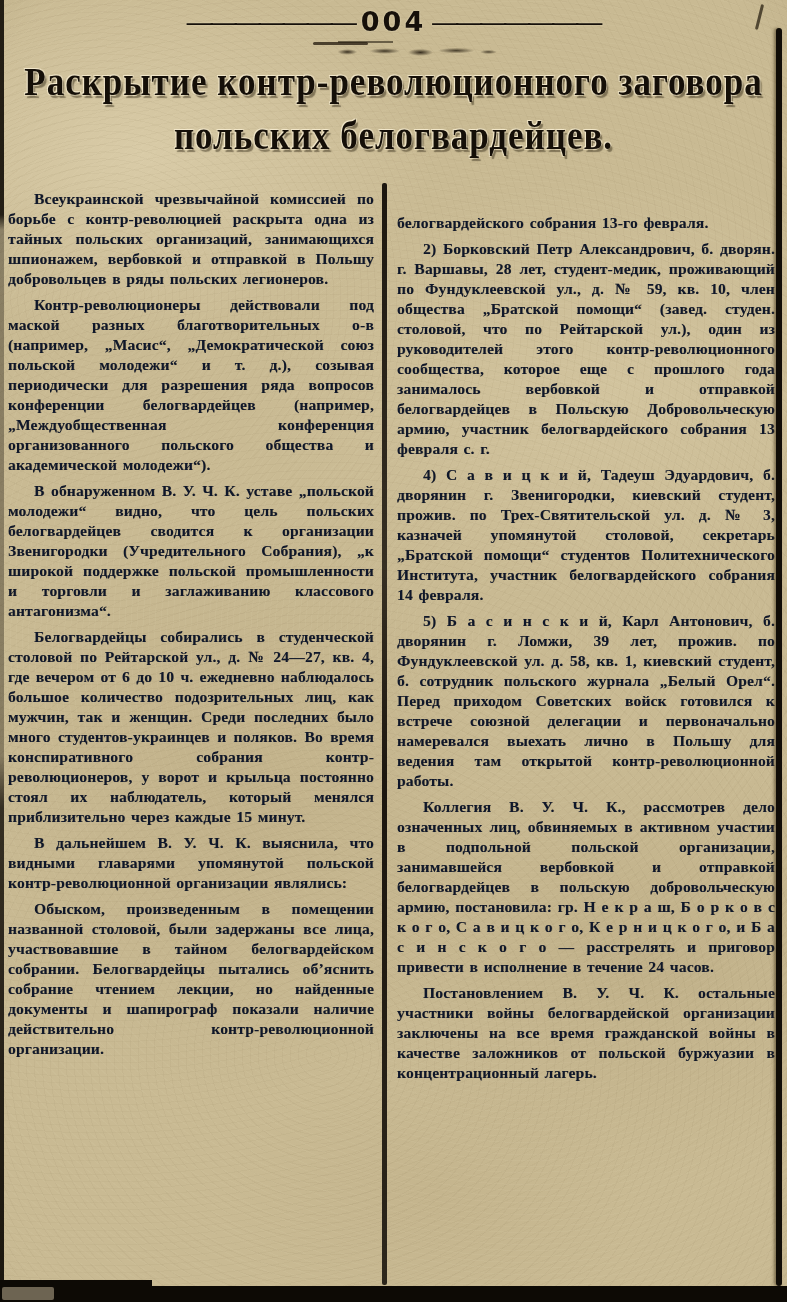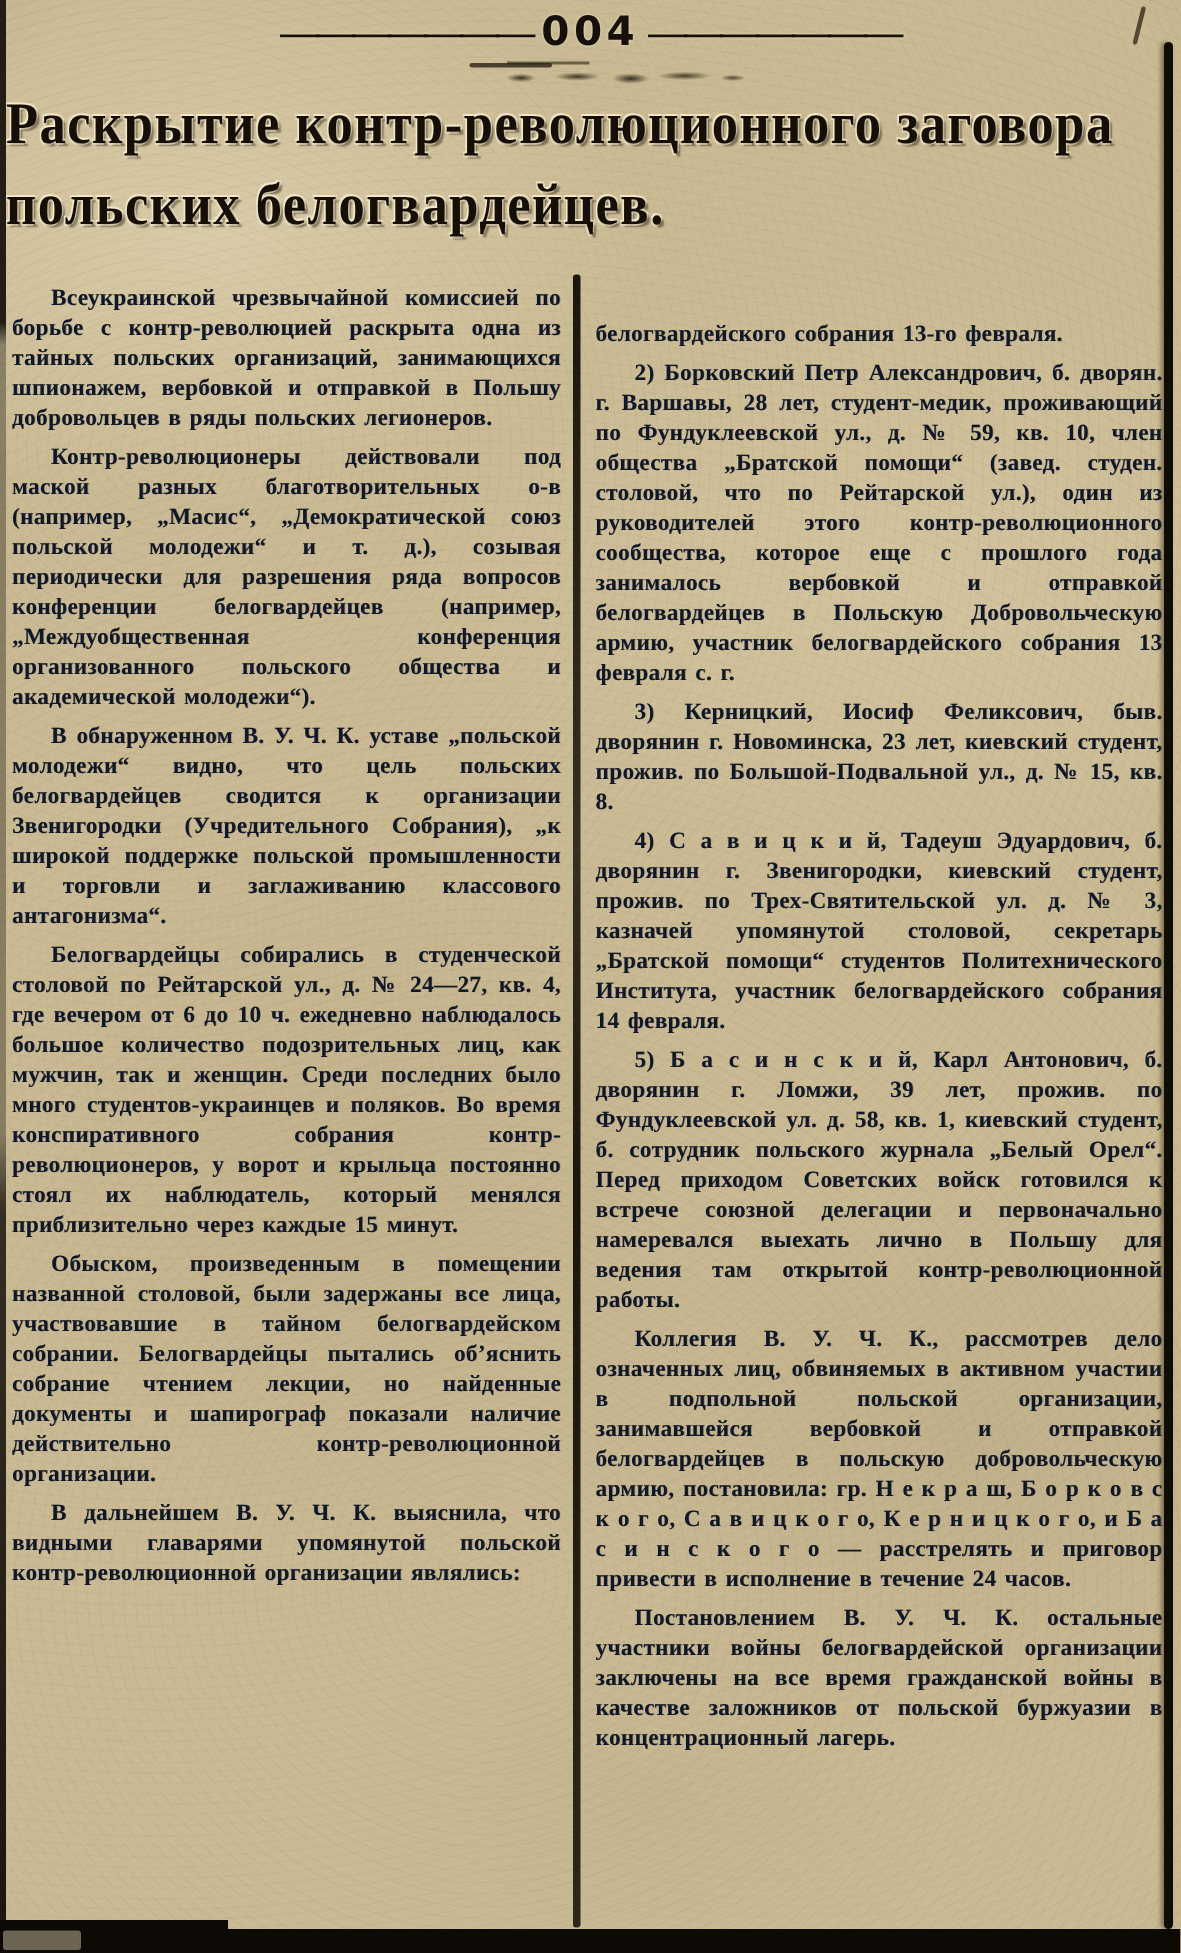--- a/index.html
+++ b/index.html
@@ -58,21 +58,21 @@
       radial-gradient(ellipse 22px 4px at 34% 45%, rgba(30,22,10,.8), rgba(30,22,10,0) 70%),
       radial-gradient(ellipse 18px 5px at 55% 60%, rgba(30,22,10,.85), rgba(30,22,10,0) 70%),
       radial-gradient(ellipse 26px 4px at 76% 40%, rgba(30,22,10,.75), rgba(30,22,10,0) 70%),
       radial-gradient(ellipse 12px 3px at 95% 55%, rgba(30,22,10,.7), rgba(30,22,10,0) 70%);
     filter:blur(.4px);
   }
 
   
   .headline{
     position:absolute;top:56px;left:4px;width:779px;
-    text-align:left;
+    text-align:center;
     font-weight:700;
     color:#150f08;
   }
   .headline .h-line{
     font-size:35px;line-height:54px;letter-spacing:1px;
     white-space:nowrap;
     text-shadow:
       -1px -1px 0 rgba(244,234,206,.85),
        1px -1px 0 rgba(244,234,206,.55),
       -1px  1px 0 rgba(244,234,206,.55),
@@ -160,28 +160,27 @@
   <div class="h-line">Раскрытие контр-революционного заговора</div>
   <div class="h-line">польских белогвардейцев.</div>
 </div>
 
 <div class="columns">
   <div class="col col-left">
       <p>Всеукраинской чрезвычайной комиссией по борьбе с контр-революцией раскрыта одна из тайных польских организаций, занимающихся шпионажем, вербовкой и отправкой в Польшу добровольцев в ряды польских легионеров.</p>
       <p>Контр-революционеры действовали под маской разных благотворительных о-в (например, „Масис“, „Демократической союз польской молодежи“ и т. д.), созывая периодически для разрешения ряда вопросов конференции белогвардейцев (например, „Междуобщественная конференция организованного польского общества и академической молодежи“).</p>
       <p>В обнаруженном В. У. Ч. К. уставе „польской молодежи“ видно, что цель польских белогвардейцев сводится к организации Звенигородки (Учредительного Собрания), „к широкой поддержке польской промышленности и торговли и заглаживанию классового антагонизма“.</p>
       <p>Белогвардейцы собирались в студенческой столовой по Рейтарской ул., д. № 24—27, кв. 4, где вечером от 6 до 10 ч. ежедневно наблюдалось большое количество подозрительных лиц, как мужчин, так и женщин. Среди последних было много студентов-украинцев и поляков. Во время конспиративного собрания контр-революционеров, у ворот и крыльца постоянно стоял их наблюдатель, который менялся приблизительно через каждые 15 минут.</p>
+      <p>В дальнейшем В. У. Ч. К. выяснила, что видными главарями упомянутой польской контр-революционной организации являлись:</p>
       <p>Обыском, произведенным в помещении названной столовой, были задержаны все лица, участвовавшие в тайном белогвардейском собрании. Белогвардейцы пытались об’яснить собрание чтением лекции, но найденные документы и шапирограф показали наличие действительно контр-революционной организации.</p>
-      <p>В дальнейшем В. У. Ч. К. выяснила, что видными главарями упомянутой польской контр-революционной организации являлись:</p>
     </div>
   <div class="col-divider"></div>
   <div class="col col-right">
       <p class="no-indent">белогвардейского собрания 13-го февраля.</p>
       <p>2) Борковский Петр Александрович, б. дворян. г. Варшавы, 28 лет, студент-медик, проживающий по Фундуклеевской ул., д. № 59, кв. 10, член общества „Братской помощи“ (завед. студен. столовой, что по Рейтарской ул.), один из руководителей этого контр-революционного сообщества, которое еще с прошлого года занималось вербовкой и отправкой белогвардейцев в Польскую Добровольческую армию, участник белогвардейского собрания 13 февраля с. г.</p>
-      <p>3) Керницкий, Иосиф Феликсович, быв. дворянин г. Новоминска, 23 лет, киевский студент, прожив. по Большой-Подвальной ул., д. № 15, кв. 8.</p>
       <p>4) С а в и ц к и й, Тадеуш Эдуардович, б. дворянин г. Звенигородки, киевский студент, прожив. по Трех-Святительской ул. д. № 3, казначей упомянутой столовой, секретарь „Братской помощи“ студентов Политехнического Института, участник белогвардейского собрания 14 февраля.</p>
       <p>5) Б а с и н с к и й, Карл Антонович, б. дворянин г. Ломжи, 39 лет, прожив. по Фундуклеевской ул. д. 58, кв. 1, киевский студент, б. сотрудник польского журнала „Белый Орел“. Перед приходом Советских войск готовился к встрече союзной делегации и первоначально намеревался выехать лично в Польшу для ведения там открытой контр-революционной работы.</p>
       <p>Коллегия В. У. Ч. К., рассмотрев дело означенных лиц, обвиняемых в активном участии в подпольной польской организации, занимавшейся вербовкой и отправкой белогвардейцев в польскую добровольческую армию, постановила: гр. Н е к р а ш, Б о р к о в с к о г о, С а в и ц к о г о, К е р н и ц к о г о, и Б а с и н с к о г о — расстрелять и приговор привести в исполнение в течение 24 часов.</p>
       <p>Постановлением В. У. Ч. К. остальные участники войны белогвардейской организации заключены на все время гражданской войны в качестве заложников от польской буржуазии в концентрационный лагерь.</p>
     </div>
 </div>
 
 <div class="edge-left"></div>
 <div class="edge-right-rule"></div>
 <div class="corner-mark"></div>

